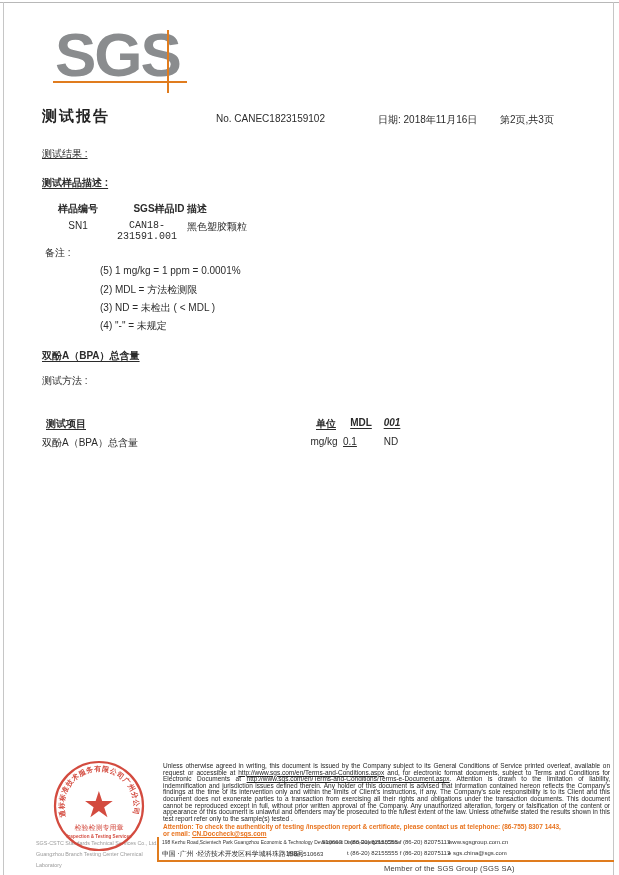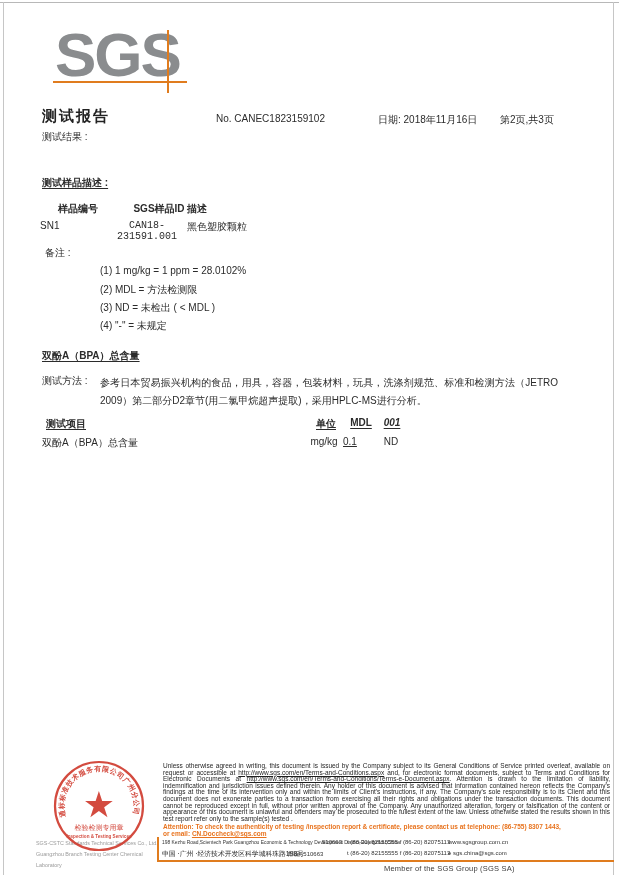--- a/index.html
+++ b/index.html
@@ -20,28 +20,28 @@
   .logo-text { left:55px; top:24px; font-size:62px; font-weight:bold; letter-spacing:-2px; color:#8a8c8e; line-height:1; }
   .logo-hline { left:53px; top:81px; width:134px; height:2px; background:#e07c1e; }
   .logo-vline { left:167px; top:30px; width:2px; height:63px; background:#e07c1e; }
 
   
   .title { left:42px; top:107px; font-size:15px; font-weight:bold; letter-spacing:2px; color:#222; }
   .report-no { left:216px; top:113px; }
   .report-date { left:378px; top:113px; }
   .report-pages { left:500px; top:113px; }
 
-  .results-label { left:42px; top:130px; }
+  .results-label { left:42px; top:147px;text-decoration:underline; }
   .sample-heading { left:42px; top:176px; }
 
   
   .st-h-no   { left:46px;  top:202px; width:64px; text-align:center; }
   .st-h-id   { left:122px; top:202px; width:74px; text-align:center; }
   .st-h-desc { left:187px; top:202px; }
-  .st-r-no   { left:40px;  top:220px; width:64px; }
+  .st-r-no   { left:46px;  top:220px; width:64px; text-align:center; }
   .st-r-id   { left:104px; top:220px; width:86px; text-align:center;font-family:Liberation Mono, monospace; }
   .st-r-desc { left:187px; top:220px; }
 
   .notes-label { left:45px; top:246px; }
   .note-0 { left:100px; top:265px; }
   .note-1 { left:100px; top:283px; }
   .note-2 { left:100px; top:301px; }
   .note-3 { left:100px; top:319px; }
 
   .bpa-heading { left:42px; top:349px; }
@@ -101,28 +101,27 @@
   <div class="abs sample-heading fs b ul">测试样品描述 :</div>
 
   <div class="abs st-h-no fs b">样品编号</div>
   <div class="abs st-h-id fs b">SGS样品ID</div>
   <div class="abs st-h-desc fs b">描述</div>
   <div class="abs st-r-no fs">SN1</div>
   <div class="abs st-r-id fs">CAN18-231591.001</div>
   <div class="abs st-r-desc fs">黑色塑胶颗粒</div>
 
   <div class="abs notes-label fs">备注 :</div>
-  <div class="abs note-0 fs">(1) 1 mg/kg = 1 ppm = 28.0102%</div>
+  <div class="abs note-0 fs">(5) 1 mg/kg = 1 ppm = 0.0001%</div>
   <div class="abs note-1 fs">(2) MDL = 方法检测限</div>
   <div class="abs note-2 fs">(3) ND = 未检出 ( &lt; MDL )</div>
   <div class="abs note-3 fs">(4) "-" = 未规定</div>
 
   <div class="abs bpa-heading fs b ul">双酚A（BPA）总含量</div>
   <div class="abs method-label fs">测试方法 :</div>
-  <div class="abs method-text fs">参考日本贸易振兴机构的食品，用具，容器，包装材料，玩具，洗涤剂规范、标准和检测方法（JETRO 2009）第二部分D2章节(用二氯甲烷超声提取)，采用HPLC-MS进行分析。</div>
 
   <div class="abs rt-h-item fs b ul">测试项目</div>
   <div class="abs rt-h-unit fs b ul">单位</div>
   <div class="abs rt-h-mdl fs b ul">MDL</div>
   <div class="abs rt-h-smp fs b ul">001</div>
   <div class="abs rt-r-item fs">双酚A（BPA）总含量</div>
   <div class="abs rt-r-unit fs">mg/kg</div>
   <div class="abs rt-r-mdl fs">0.1</div>
   <div class="abs rt-r-val fs">ND</div>
 

